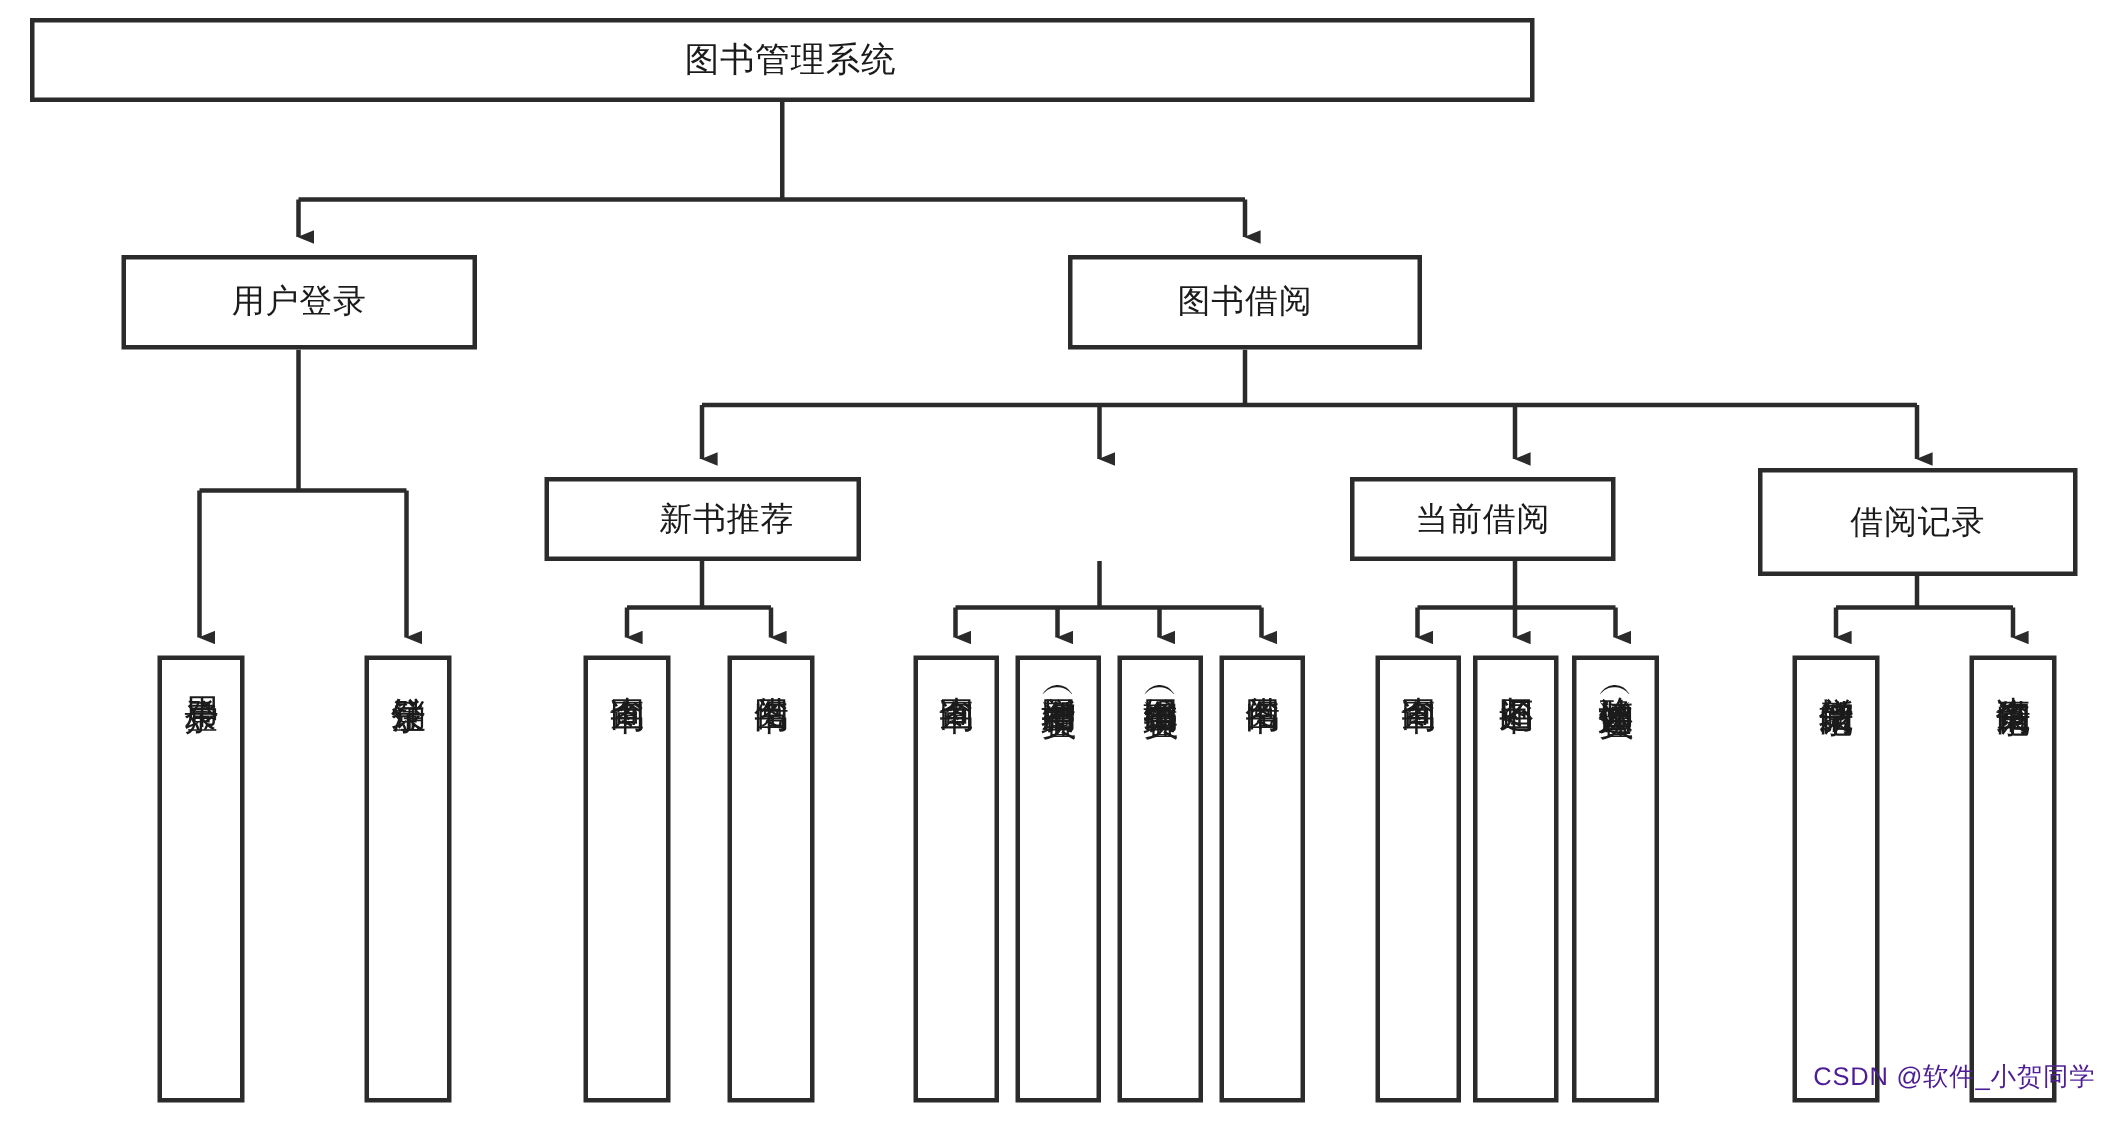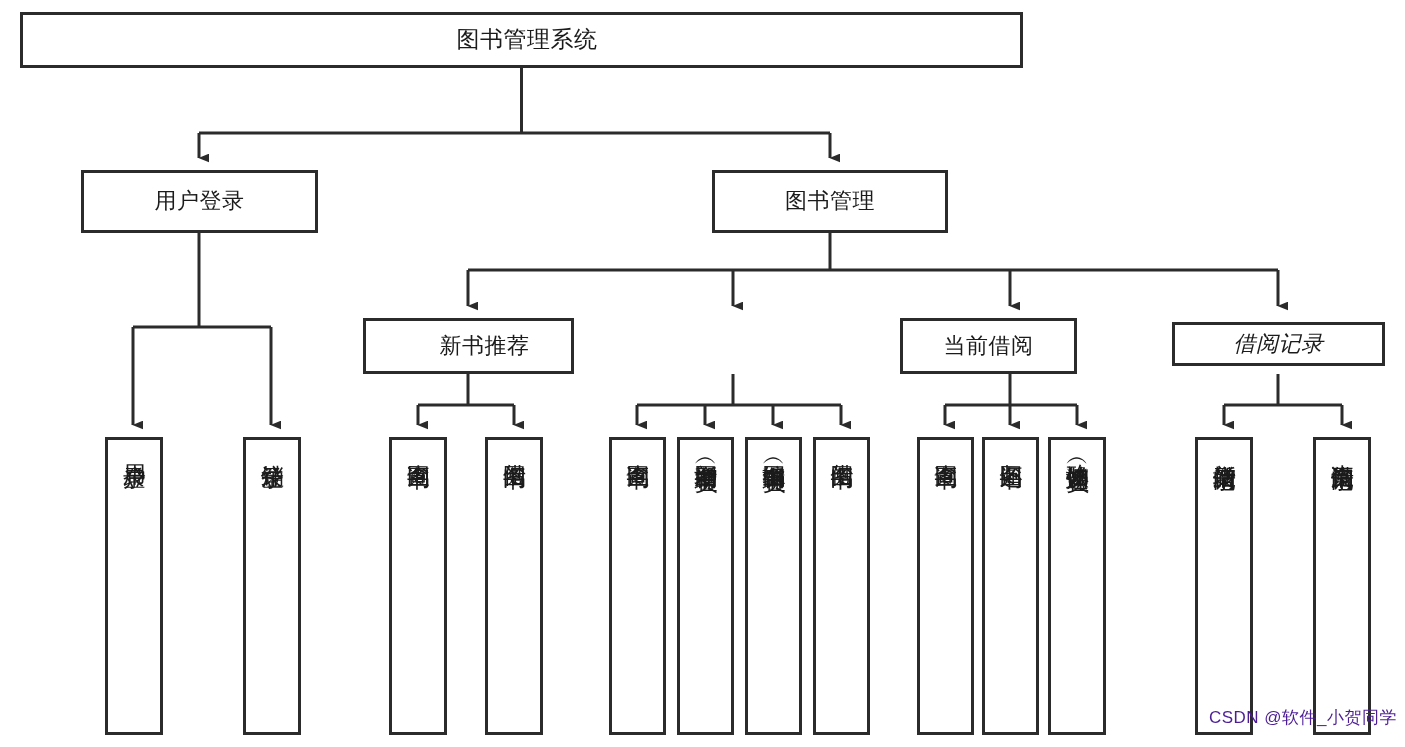--- a/index.html
+++ b/index.html
@@ -132,30 +132,30 @@
   </svg>
 
   <div class="node-box root" style="left:20px; top:12px; width:1003px; height:56px;padding-left:11px;">
     <span class="node-label">图书管理系统</span>
   </div>
 
   <div class="node-box" style="left:81px; top:170px; width:237px; height:63px;">
     <span class="node-label">用户登录</span>
   </div>
   <div class="node-box" style="left:712px; top:170px; width:236px; height:63px;">
-    <span class="node-label">图书管理</span>
+    <span class="node-label">图书借阅</span>
   </div>
 
   <div class="node-box" style="left:363px; top:318px; width:211px; height:56px;padding-left:32px;">
     <span class="node-label">新书推荐</span>
   </div>
   <div class="node-box" style="left:900px; top:318px; width:177px; height:56px;">
     <span class="node-label">当前借阅</span>
   </div>
-  <div class="node-box" style="left:1172px; top:322px; width:213px; height:44px;font-style:italic;">
+  <div class="node-box" style="left:1172px; top:312px; width:213px; height:72px;">
     <span class="node-label">借阅记录</span>
   </div>
 
   <div class="node-box vertical" style="left:105px; top:437px; width:58px; height:298px;">
     <span class="node-label">用户登录</span>
   </div>
   <div class="node-box vertical" style="left:243px; top:437px; width:58px; height:298px;">
     <span class="node-label">注销登录</span>
   </div>
 

